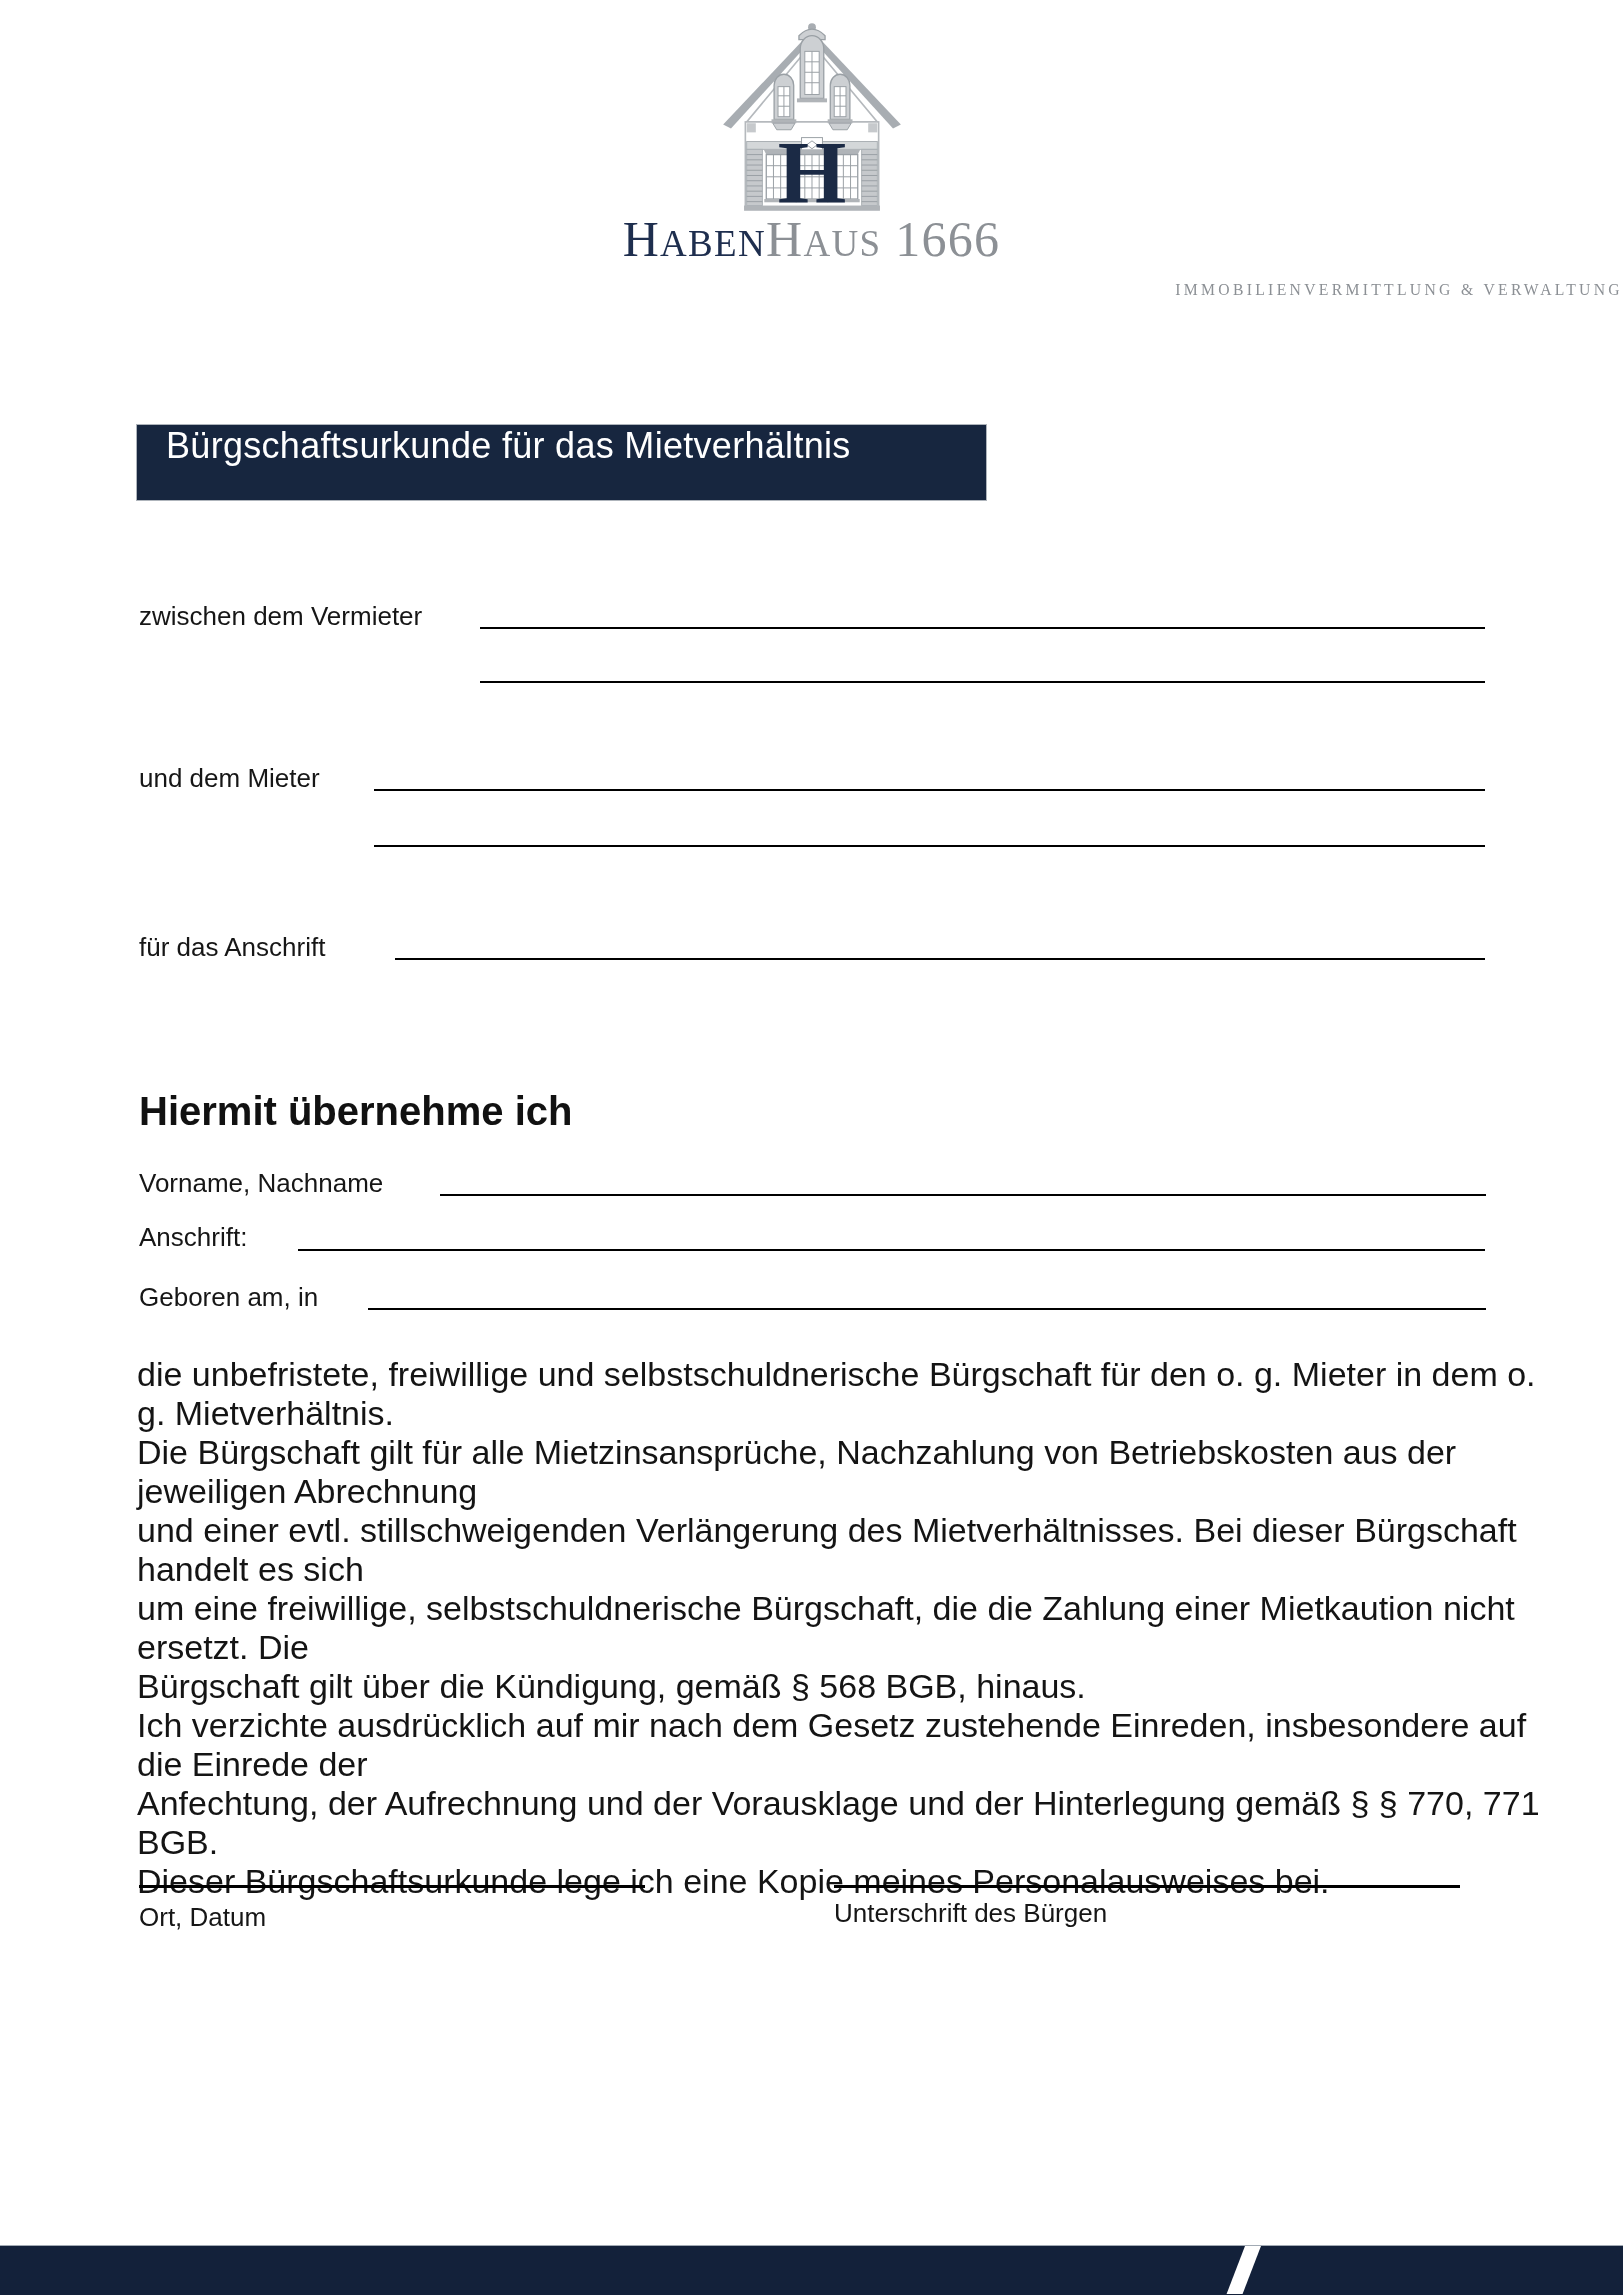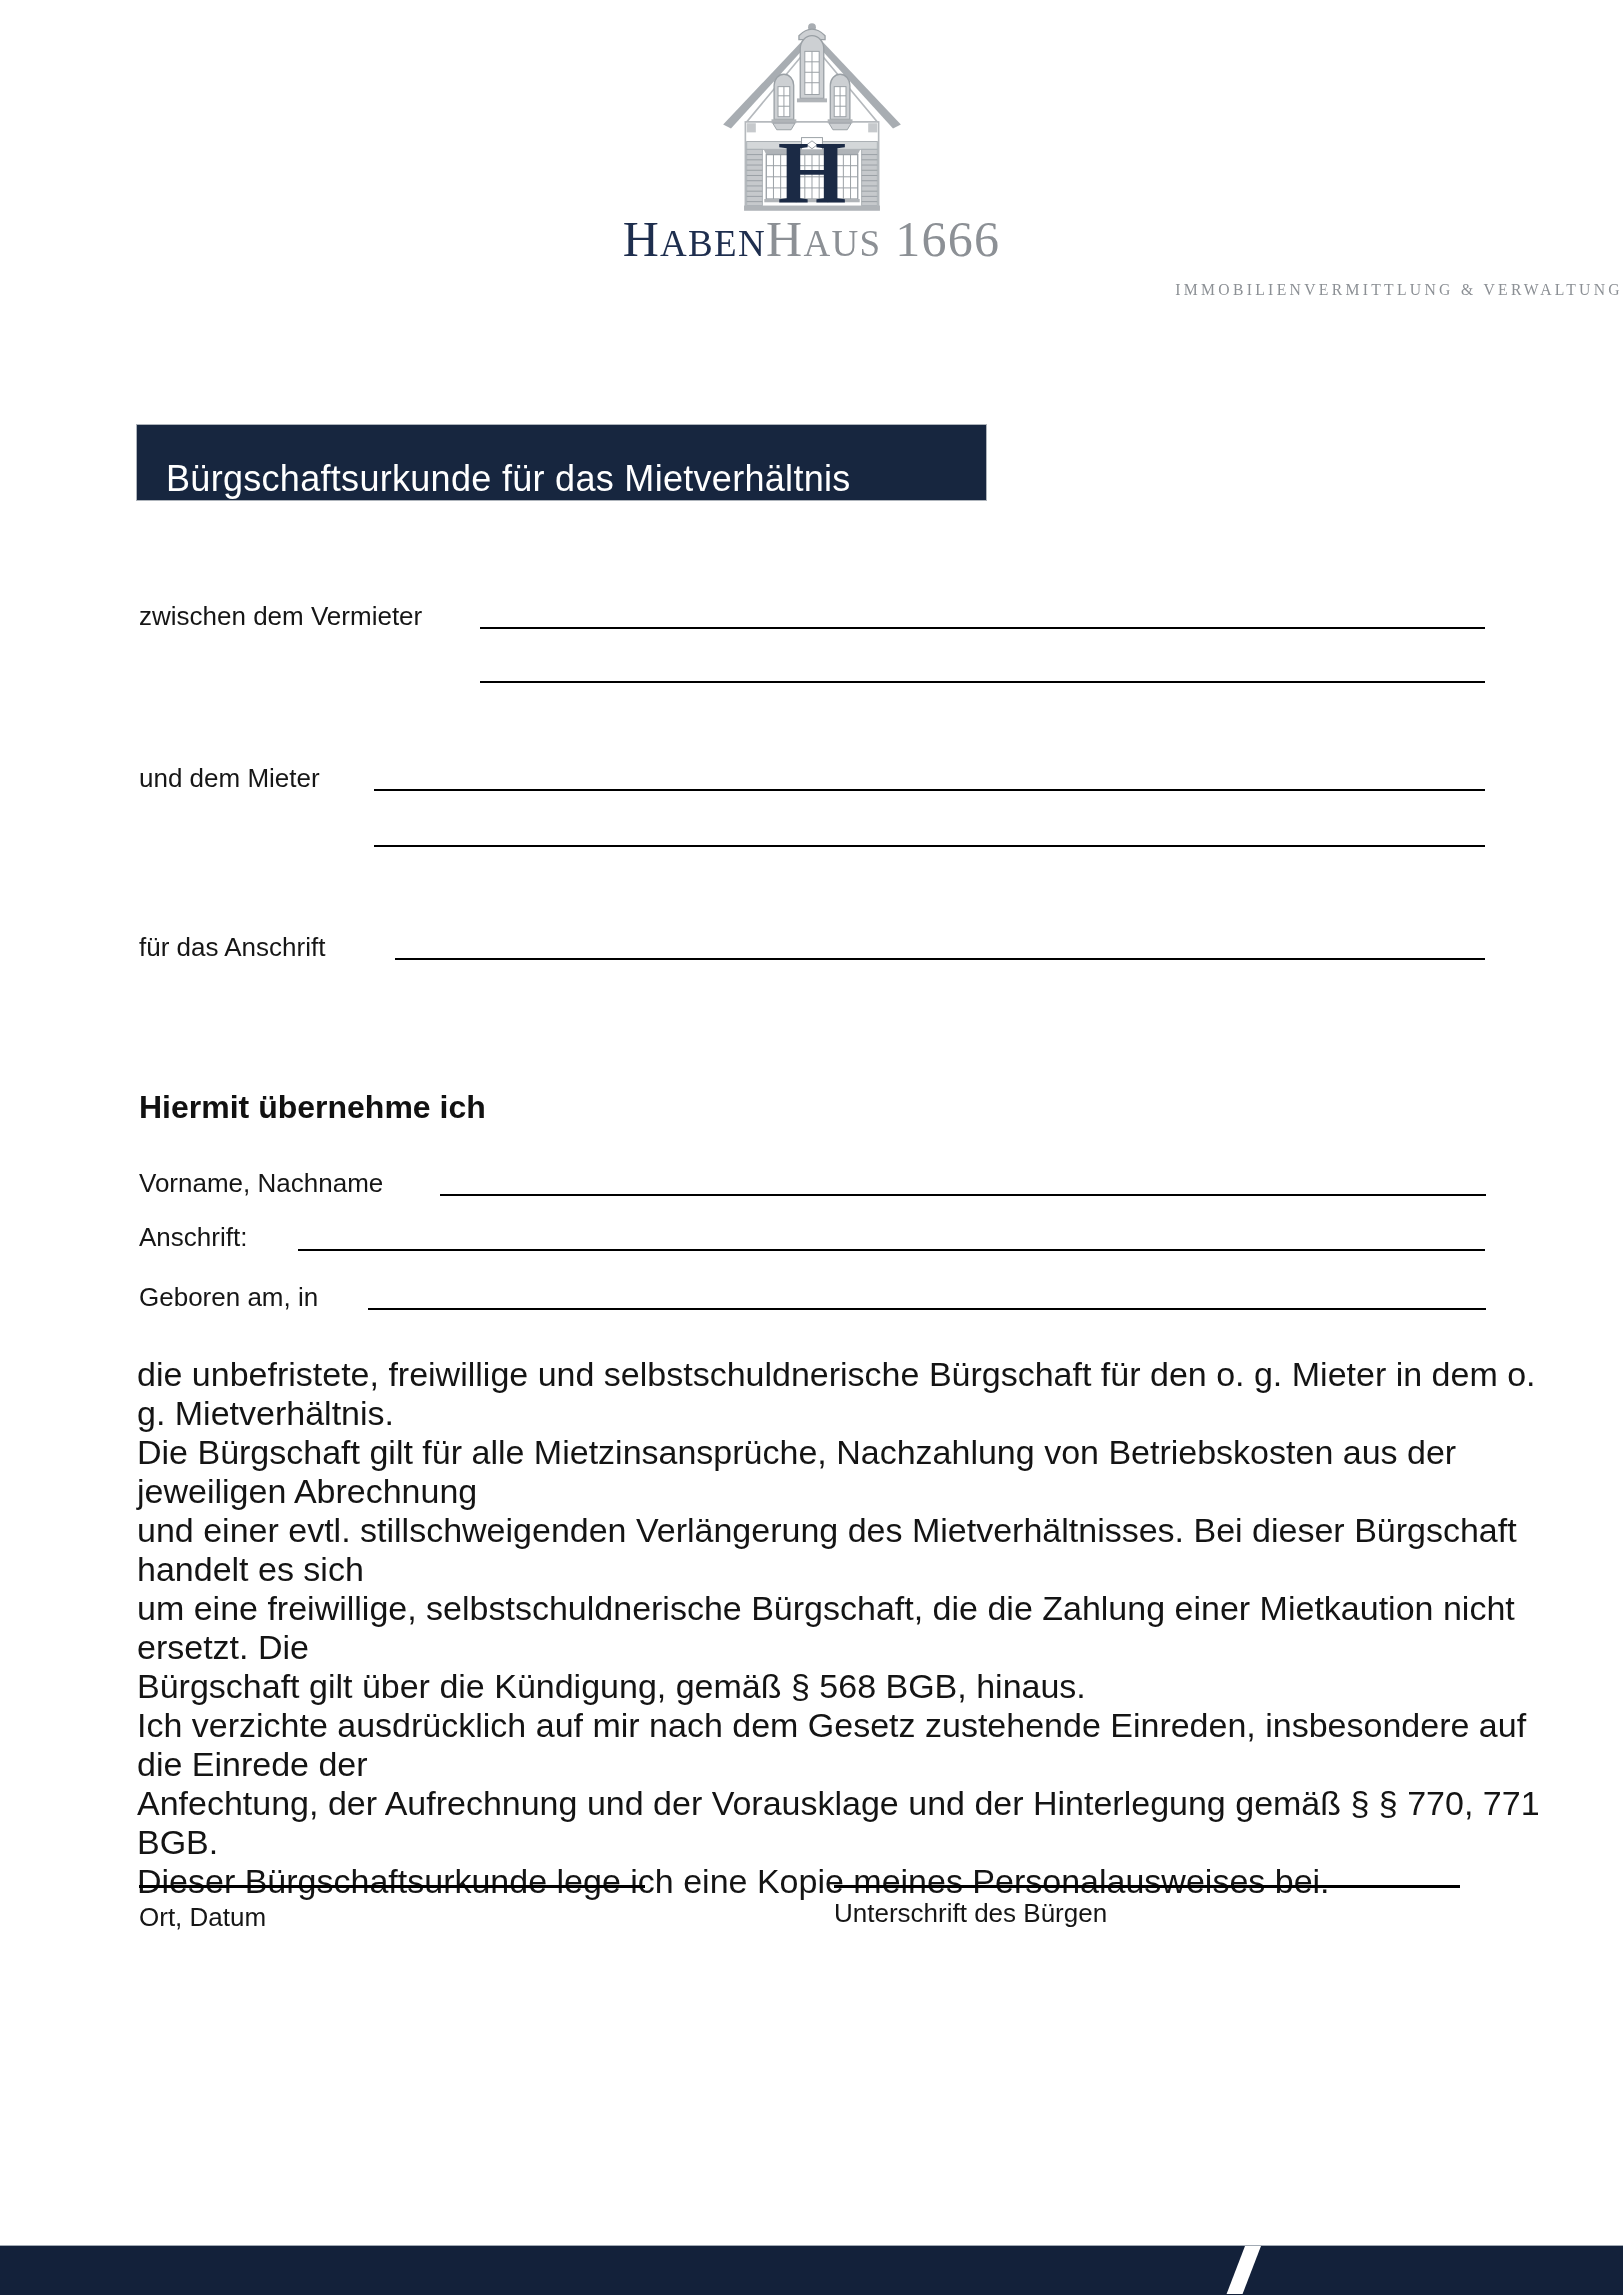--- a/index.html
+++ b/index.html
@@ -18,29 +18,29 @@
   .wm-gray { color:#8c9095; }
   .subtitle {
     margin-top:5.2px; font-family:"Liberation Serif", serif; font-size:15.7px;
     letter-spacing:3.3px; color:#8c9095; white-space:nowrap;text-align:right;
   }
 
   
   .title-bar {
     position:absolute; left:136px; top:424px; width:851px; height:77px;
     background:#17263f; border:1.3px solid #aeb4bb; box-sizing:border-box;
-    display:flex; align-items:flex-end; padding-left:29px;
+    display:flex; align-items:flex-start; padding-left:29px;
   }
   .title-bar span { color:#ffffff; font-size:36px; letter-spacing:0.3px; }
 
   
   .lbl { position:absolute; font-size:26px; color:#161616; white-space:nowrap; }
   .rule { position:absolute; height:2px; background:#000000; }
   .rule-thick { position:absolute; height:2.6px; background:#000000; }
-  .heading { position:absolute; left:139px; top:1089px; font-size:32px; font-weight:bold; color:#111111; }
+  .heading { position:absolute; left:139px; top:1089px; font-size:40px; font-weight:bold; color:#111111; }
 
   
   .declaration {
     position:absolute; left:137px; top:1355px; width:1420px;
     font-size:34px; line-height:39px; white-space:pre-line; color:#141414;
   }
 
   
   .footer {
     position:absolute; left:0; bottom:0; width:1623px; height:50px;

